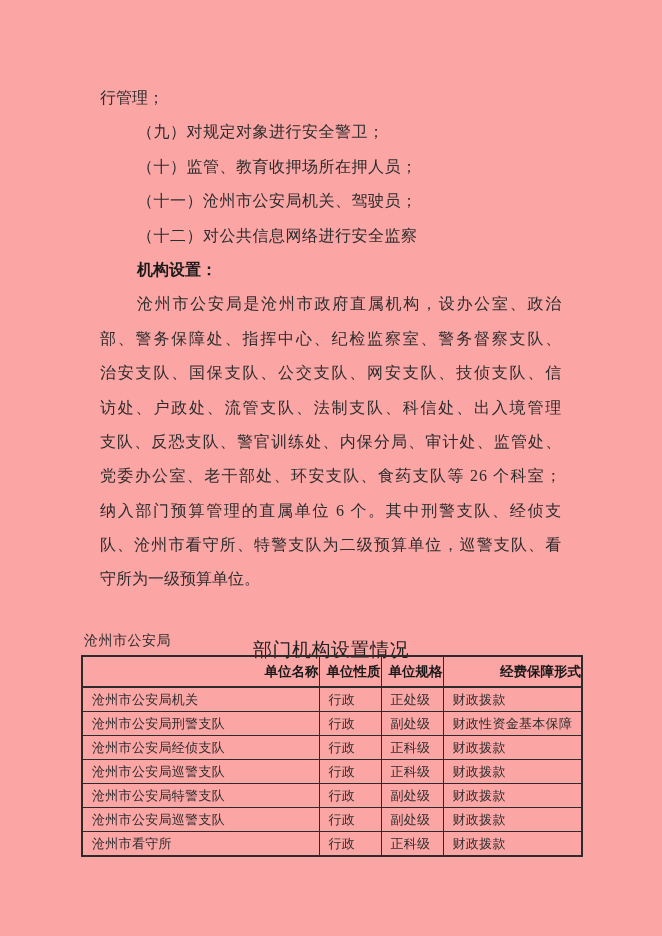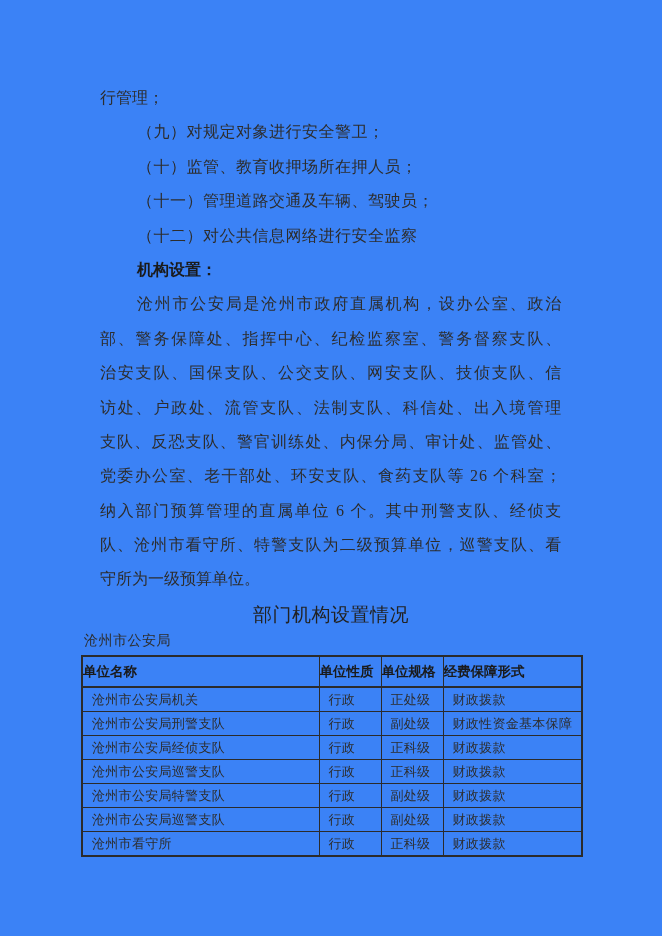--- a/index.html
+++ b/index.html
@@ -1,20 +1,20 @@
 <!DOCTYPE html>
 <html lang="zh"><head>
 <meta charset="utf-8">
 <style>
   html, body { margin: 0; padding: 0; background: #ffffff; }
   .page {
     position: relative;
     width: 662px;
     height: 936px;
-    background: #3b82f6;
+    background: #fca5a5;
     font-family: "Liberation Serif", "DejaVu Serif", serif;
     color: #2d2d2d;
     overflow: hidden;
   }
   .content {
     position: absolute;
     left: 100px;
     top: 81px;
     width: 462px;
   }
@@ -28,21 +28,21 @@
   .bold { font-weight: bold; color: #1a1a1a; }
   .jline {
     text-align: justify;
     text-align-last: justify;
     text-justify: inter-character;
     letter-spacing: 0.8px;
   }
   .findent { text-indent: 37px; }
   .table-title {
     position: absolute;
-    top: 601px;
+    top: 636px;
     left: 0;
     width: 662px;
     text-align: center;
     font-size: 19px;
     line-height: 28px;
     letter-spacing: 0.5px;
     color: #222222;
   }
   .table-caption {
     position: absolute;
@@ -64,21 +64,21 @@
   table.org-table th,
   table.org-table td {
     border: 1px solid #2b2b2b;
     overflow: hidden;
     white-space: nowrap;
   }
   table.org-table th {
     height: 29px;
     font-size: 13.5px;
     font-weight: bold;
-    text-align: left;
+    text-align: right;
     color: #1a1a1a;
     border-bottom-width: 2px;
     padding: 0;
   }
   table.org-table td {
     height: 23px;
     font-size: 13px;
     font-weight: normal;
     text-align: left;
     vertical-align: middle;
@@ -89,21 +89,21 @@
 </style>
 </head>
 <body>
 
 <div class="page">
 
   <div class="content">
     <div class="line">行管理；</div>
     <div class="line ind ls">（九）对规定对象进行安全警卫；</div>
     <div class="line ind ls">（十）监管、教育收押场所在押人员；</div>
-    <div class="line ind ls">（十一）管理道路交通及车辆、驾驶员；</div>
+    <div class="line ind ls">（十一）沧州市公安局机关、驾驶员；</div>
     <div class="line ind ls">（十二）对公共信息网络进行安全监察</div>
     <div class="line ind bold">机构设置：</div>
     <div class="line jline findent">沧州市公安局是沧州市政府直属机构，设办公室、政治</div>
     <div class="line jline">部、警务保障处、指挥中心、纪检监察室、警务督察支队、</div>
     <div class="line jline">治安支队、国保支队、公交支队、网安支队、技侦支队、信</div>
     <div class="line jline">访处、户政处、流管支队、法制支队、科信处、出入境管理</div>
     <div class="line jline">支队、反恐支队、警官训练处、内保分局、审计处、监管处、</div>
     <div class="line jline">党委办公室、老干部处、环安支队、食药支队等 26 个科室；</div>
     <div class="line jline">纳入部门预算管理的直属单位 6 个。其中刑警支队、经侦支</div>
     <div class="line jline">队、沧州市看守所、特警支队为二级预算单位，巡警支队、看</div>

